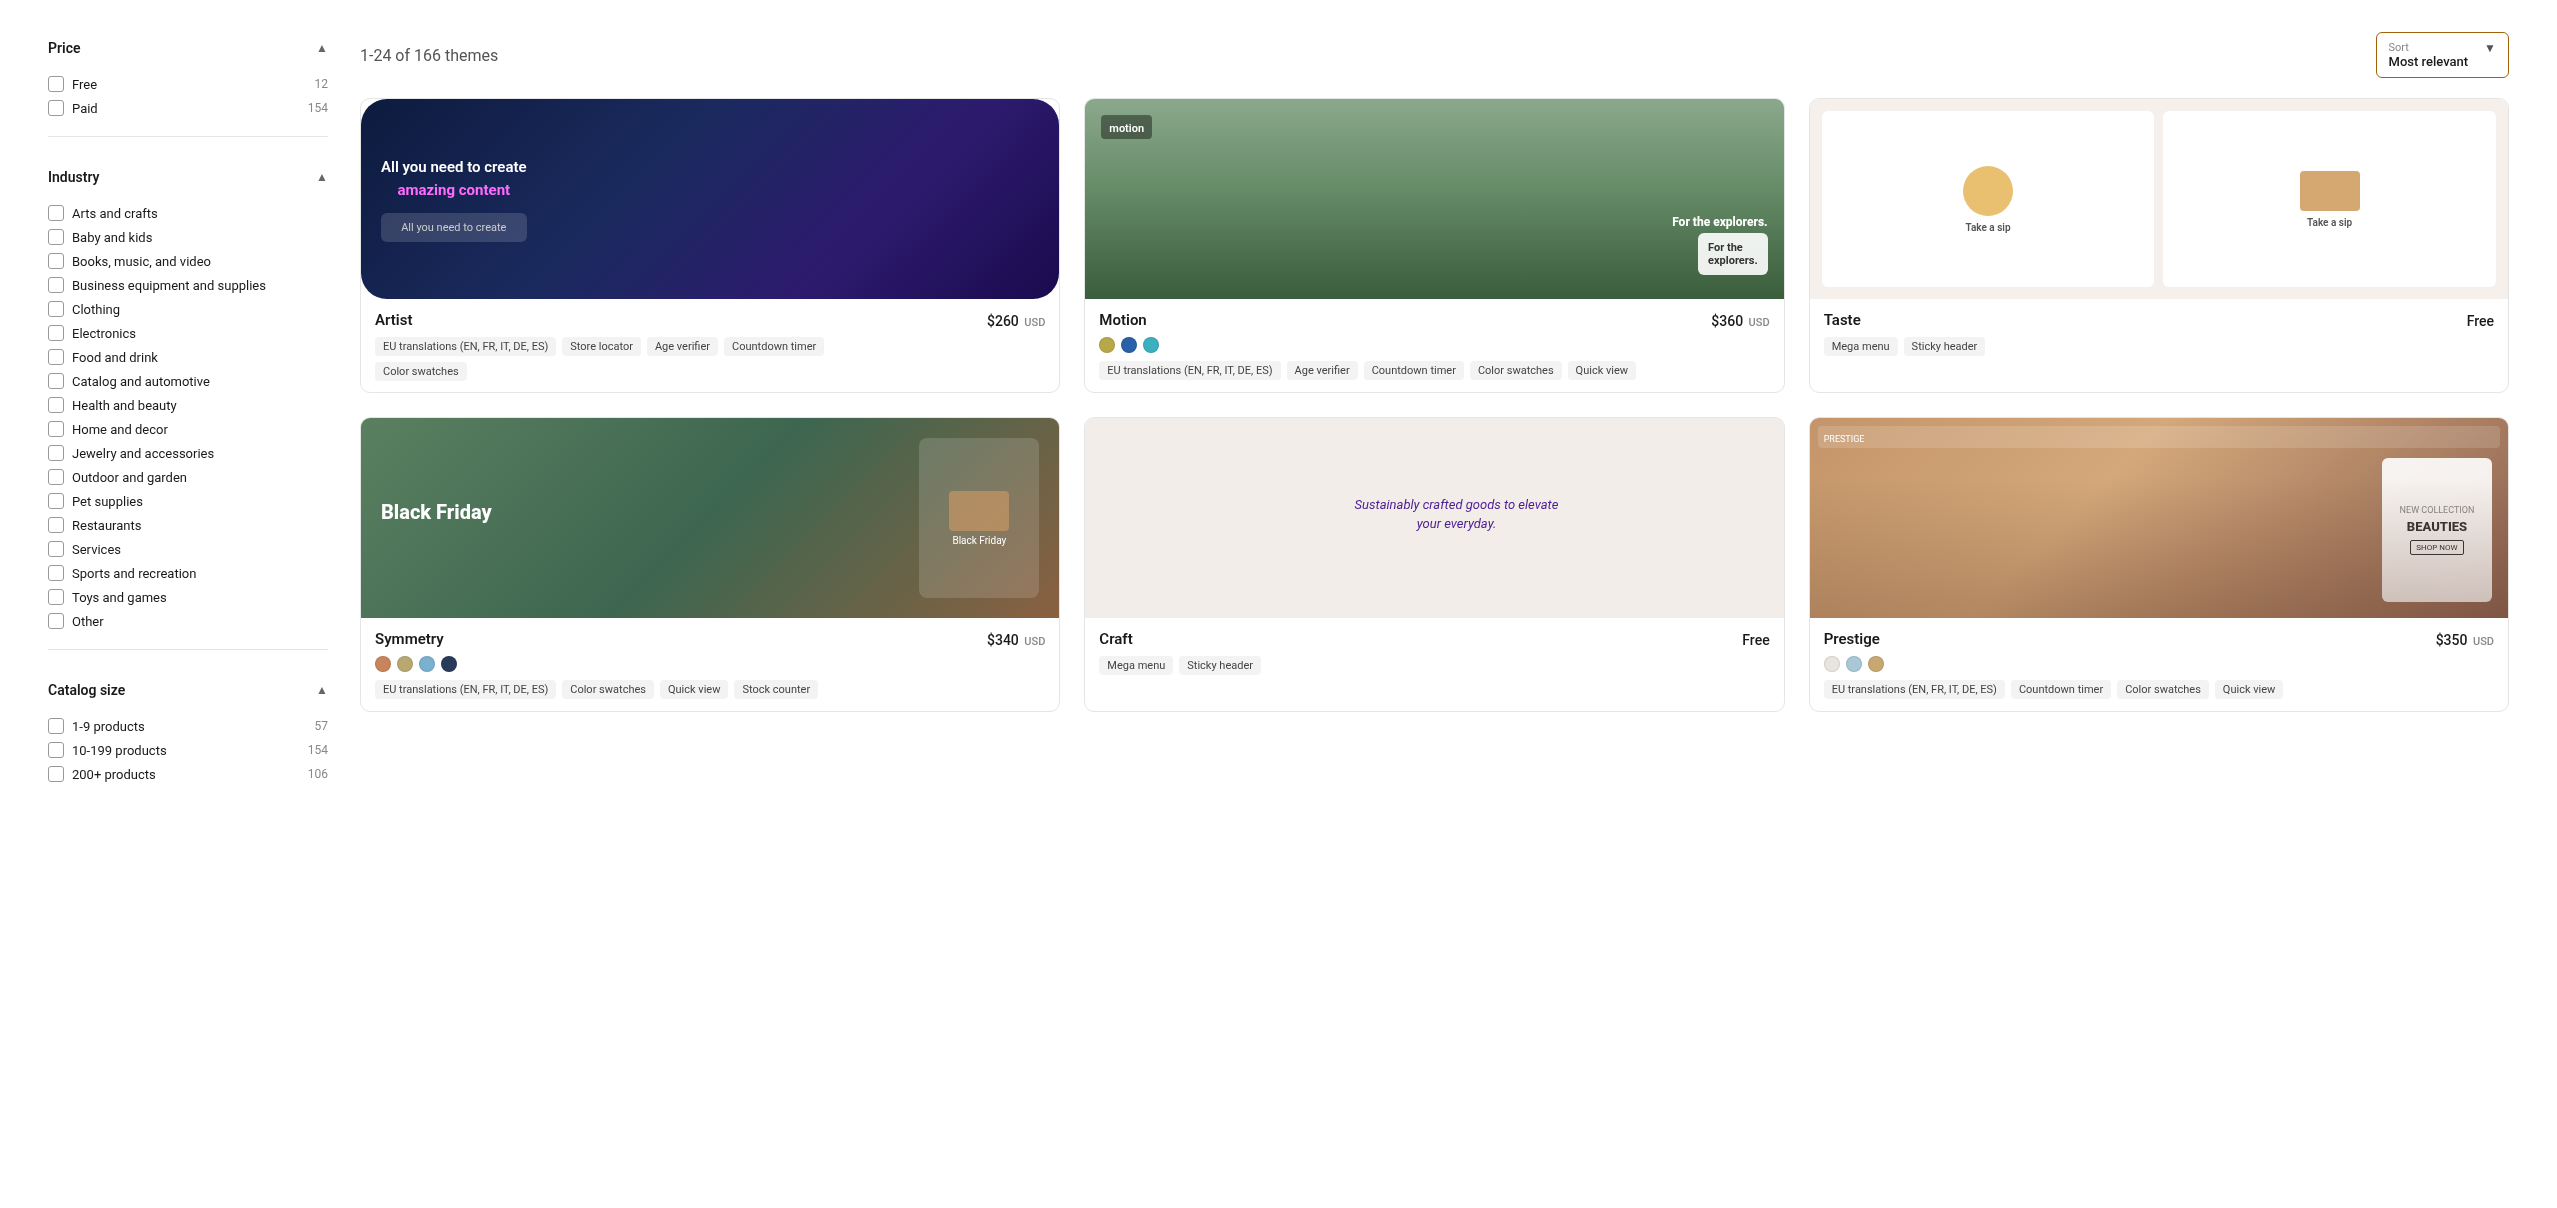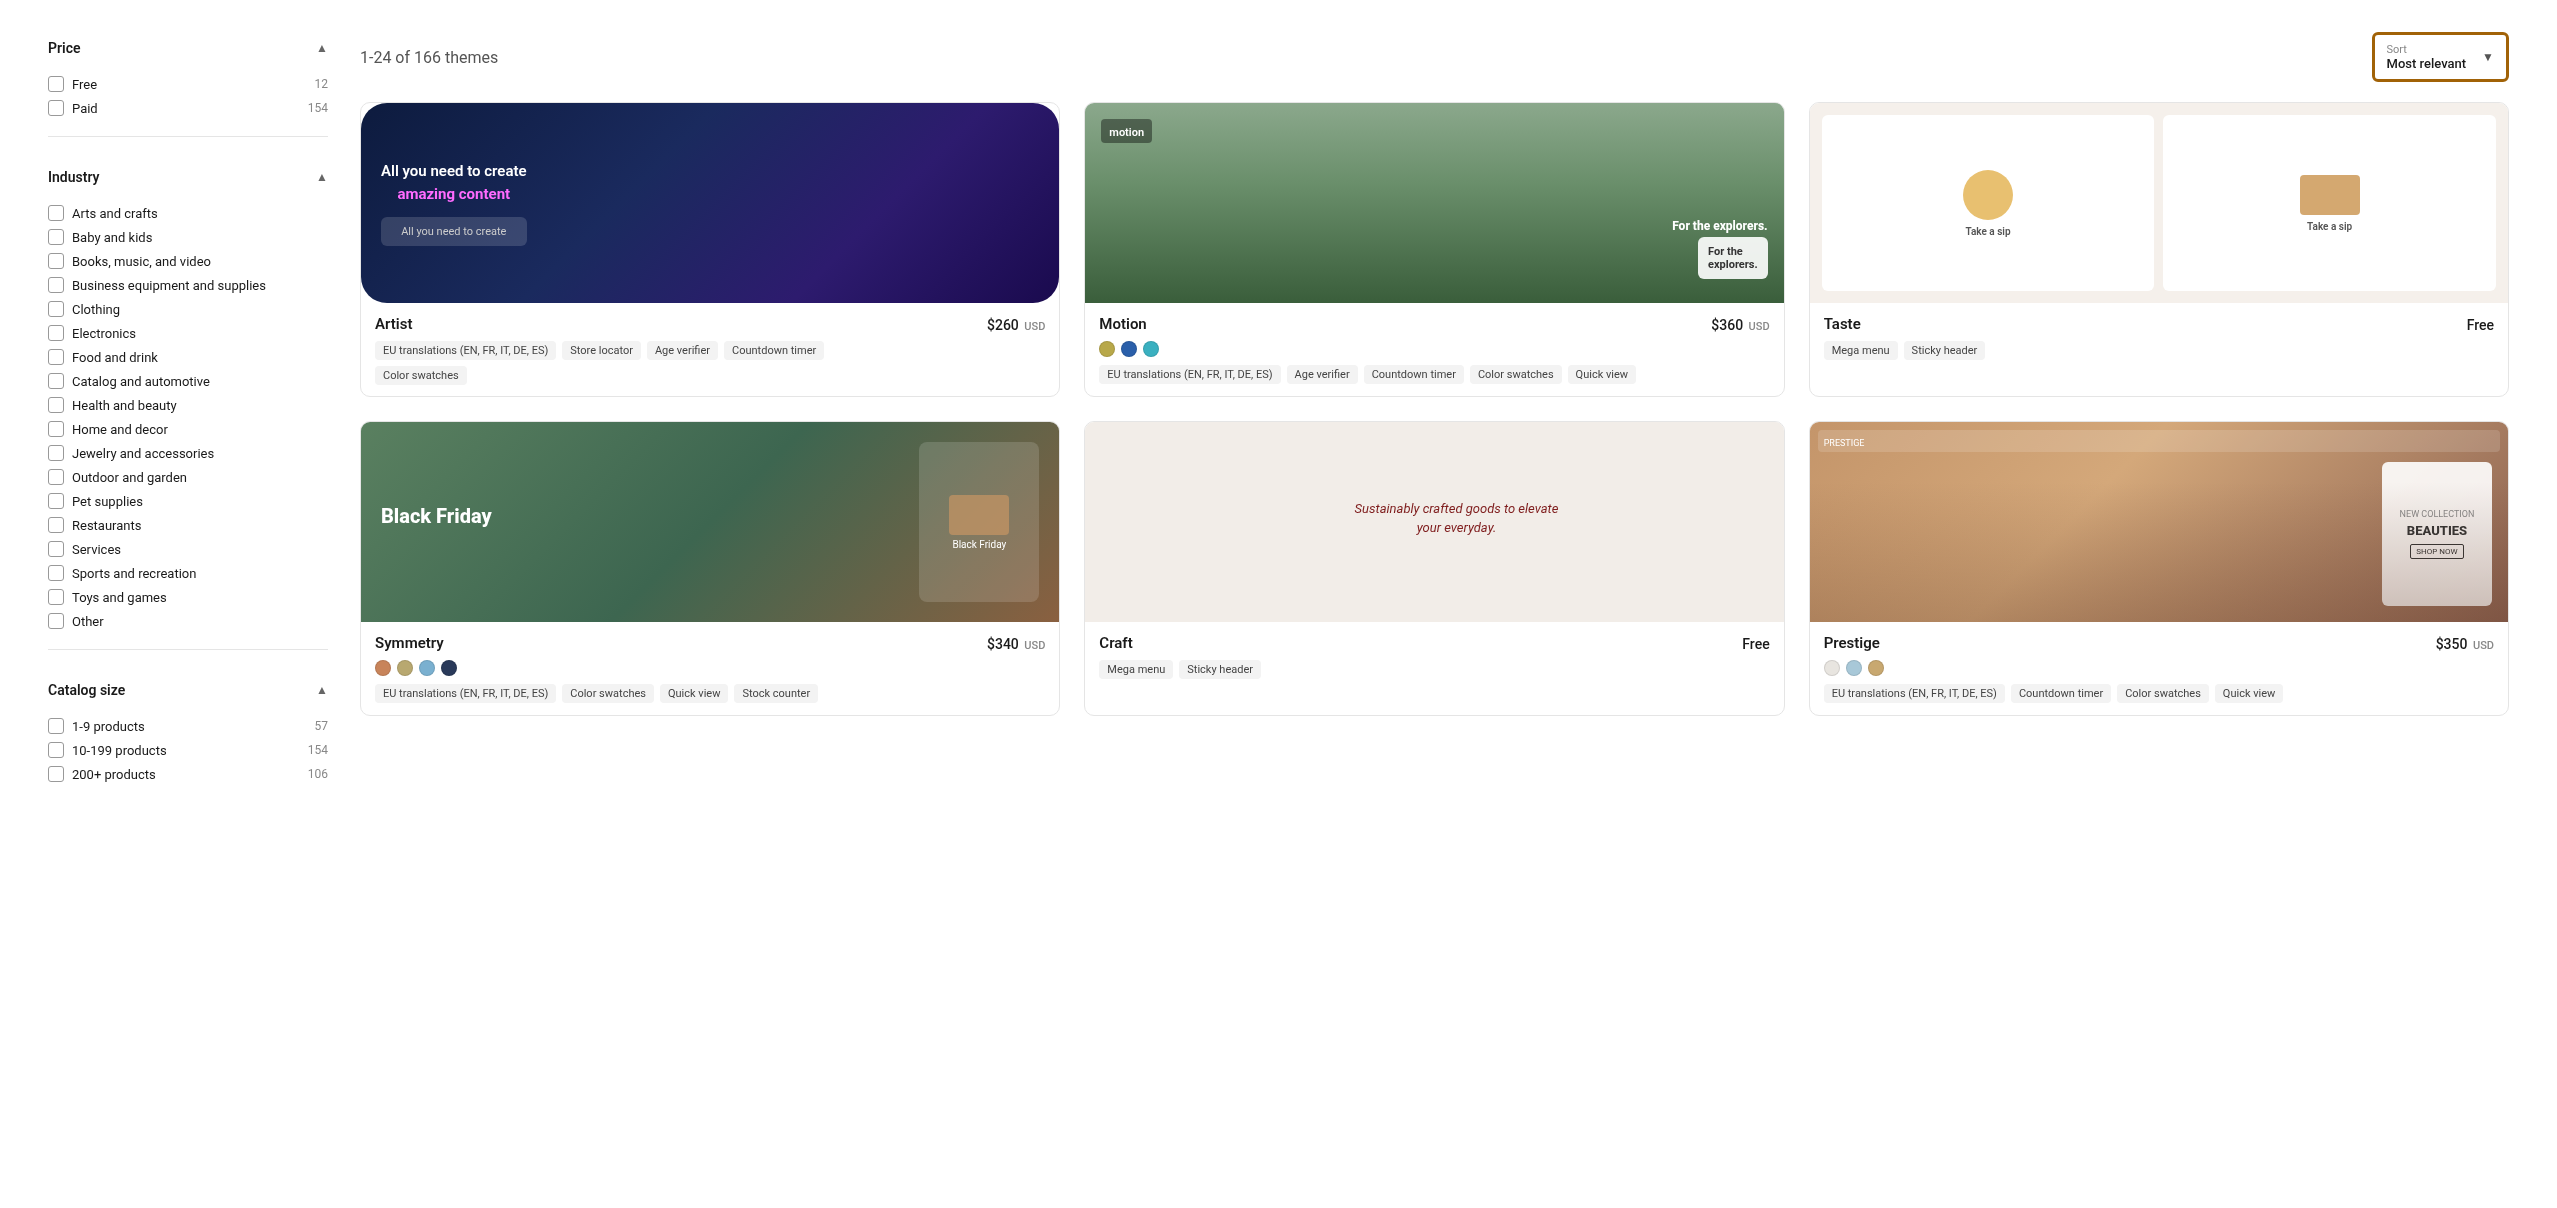--- a/index.html
+++ b/index.html
@@ -25,21 +25,21 @@
     .filter-checkbox { width: 16px; height: 16px; border: 1.5px solid #999; border-radius: 3px; flex-shrink: 0; background: #fff; cursor: pointer; }
     .filter-label { font-size: 13px; color: #1a1a1a; }
     .filter-count { font-size: 12px; color: #888; }
     
     
     .main-content { flex: 1; }
     
     .results-header { display: flex; justify-content: space-between; align-items: center; margin-bottom: 20px; }
     .results-count { font-size: 16px; color: #555; }
     
-    .sort-select { display: flex; align-items: center; gap: 8px; border: 3px solid #a16207; border-radius: 6px; padding: 8px 12px; font-size: 13px; cursor: pointer; background: #fff; }
+    .sort-select { display: flex; gap: 8px; border: 1px solid #a16207; border-radius: 6px; padding: 8px 12px; font-size: 13px; cursor: pointer; background: #fff; }
     .sort-label-small { font-size: 11px; color: #888; display: block; }
     .sort-value { font-size: 13px; font-weight: 500; }
     .sort-chevron { color: #555; font-size: 12px; margin-left: 8px; }
     
     
     .themes-grid { display: grid; grid-template-columns: repeat(3, 1fr); gap: 24px; }
     
     .theme-card { border: 1px solid #e5e5e5; border-radius: 10px; overflow: hidden; background: #fff; }
     
     .theme-image-placeholder { width: 100%; height: 200px; display: flex; align-items: center; justify-content: center; overflow: hidden; position: relative; }
@@ -373,21 +373,21 @@
               <span class="tag">Color swatches</span>
               <span class="tag">Quick view</span>
               <span class="tag">Stock counter</span>
             </div>
           </div>
         </div>
 
         <div class="theme-card">
           <div class="theme-image-placeholder craft-bg" style="background: #f2ede8; flex-direction:column; padding:16px; position:relative;">
             <div style="text-align:center; flex:1; display:flex; flex-direction:column; align-items:center; justify-content:center;">
-              <div style="font-size:13px; color:#7f1d1d; font-style:italic; margin-bottom:8px; line-height:1.5;margin-left:44px;">Sustainably crafted goods to elevate<br>your everyday.</div>
+              <div style="font-size:13px; color:#4c1d95; font-style:italic; margin-bottom:8px; line-height:1.5;margin-left:44px;">Sustainably crafted goods to elevate<br>your everyday.</div>
             </div>
           </div>
           <div class="theme-info">
             <div class="theme-name-row">
               <span class="theme-name">Craft</span>
               <span class="free-badge">Free</span>
             </div>
             <div class="theme-tags">
               <span class="tag">Mega menu</span>
               <span class="tag">Sticky header</span>

